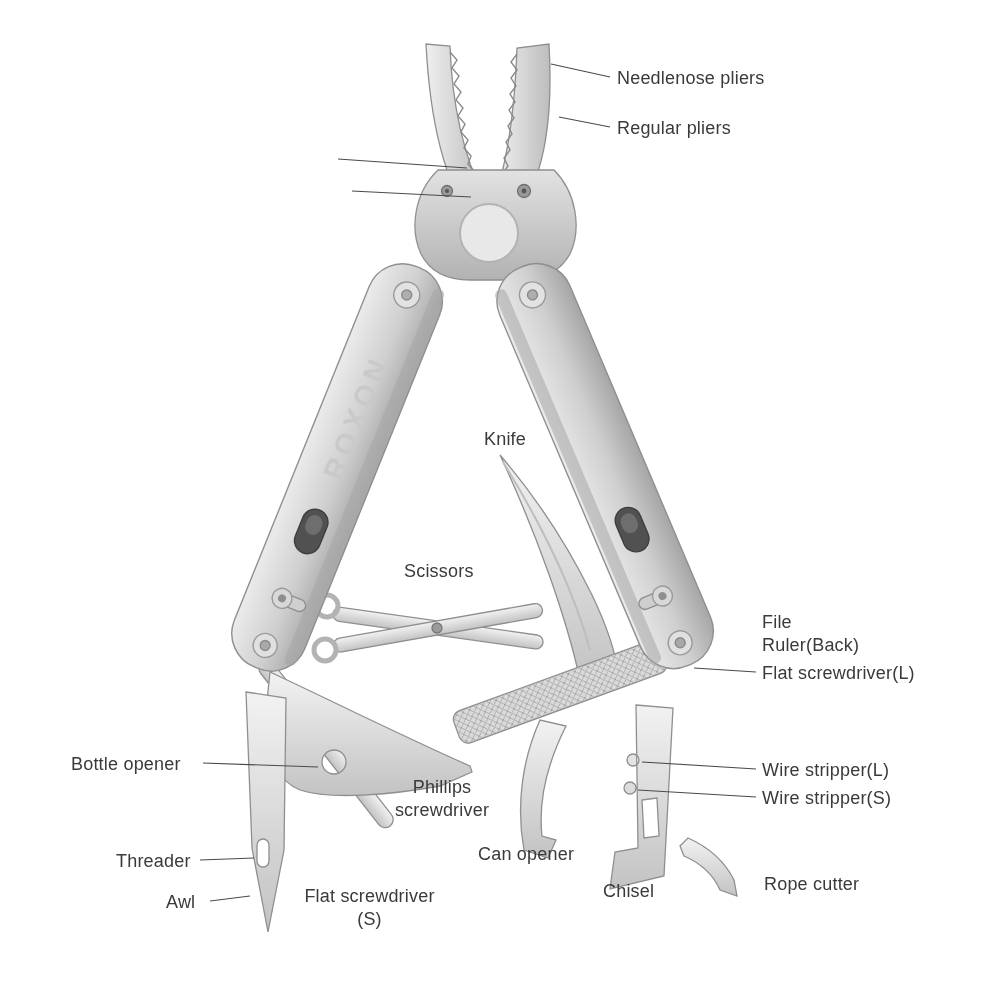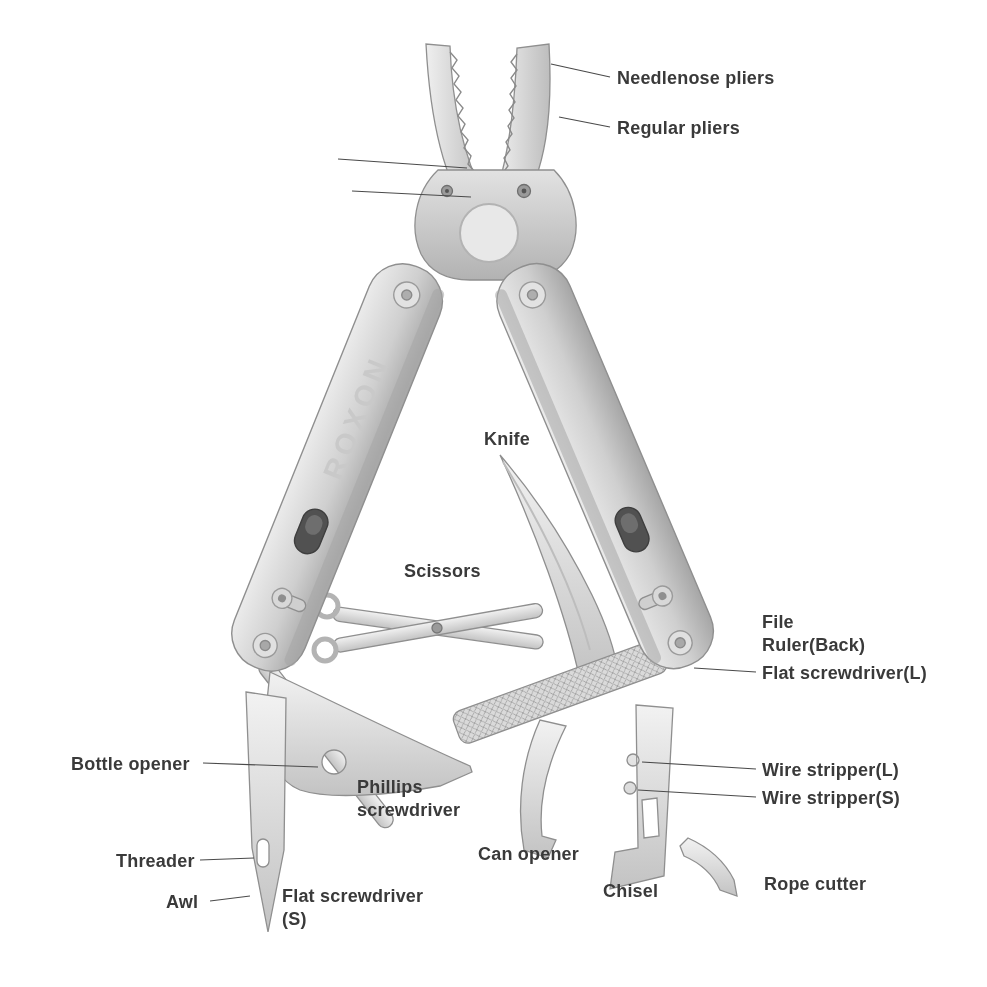--- a/index.html
+++ b/index.html
@@ -3,23 +3,23 @@
 <meta charset="utf-8">
 <style>
   html,body{margin:0;padding:0;background:#ffffff;}
   .stage{
     position:relative;width:987px;height:987px;background:#ffffff;
     font-family:"Liberation Sans",sans-serif;overflow:hidden;
   }
   .illustration{position:absolute;left:0;top:0;width:987px;height:987px;}
   .label{
     position:absolute;font-size:18px;color:#3a3a3a;line-height:1.25;
-    white-space:pre-line;letter-spacing:.2px;font-weight:bold;
+    white-space:pre-line;letter-spacing:.2px;
   }
-  .label.center{text-align:left;}
+  .label.center{text-align:center;}
 </style>
 </head>
 <body>
 
 <div class="stage">
 
   <svg class="illustration" viewBox="0 0 987 987" aria-hidden="true">
     <defs>
       <linearGradient id="gJaw" x1="0" y1="0" x2="1" y2="0">
         <stop offset="0" stop-color="#efefef"></stop>

